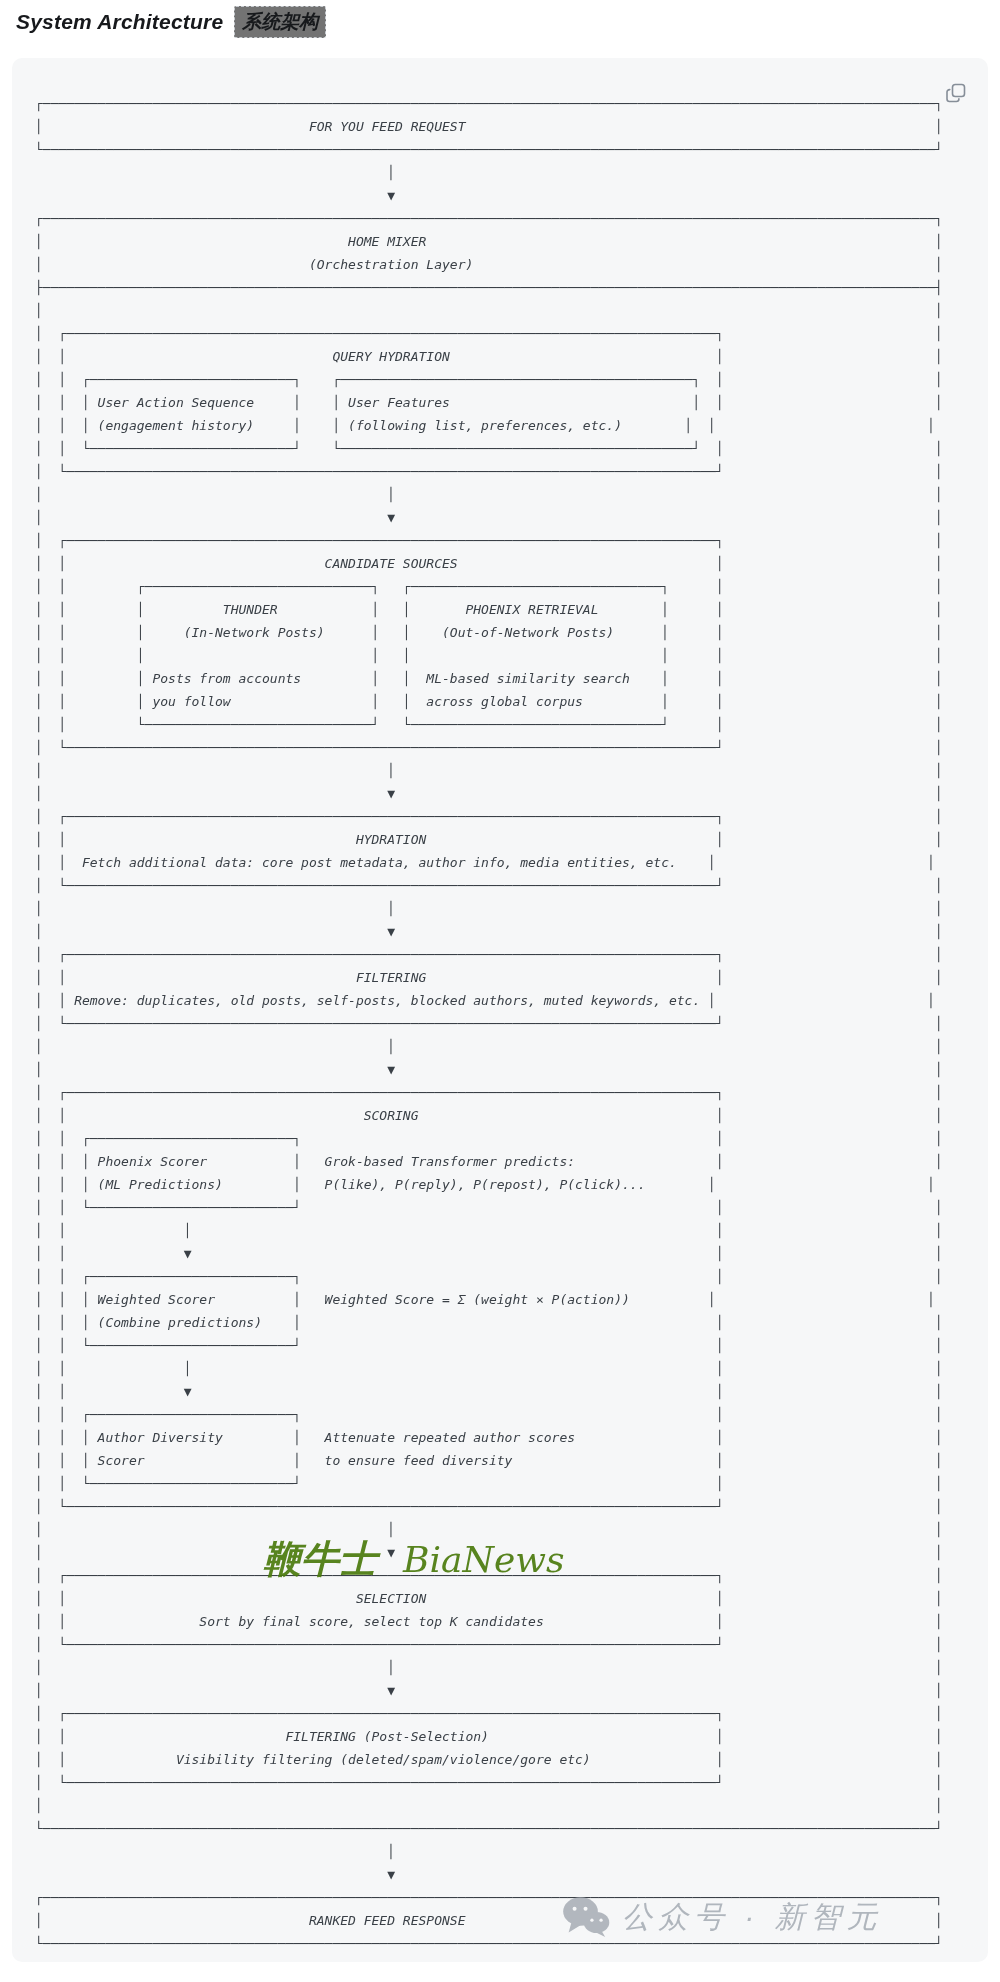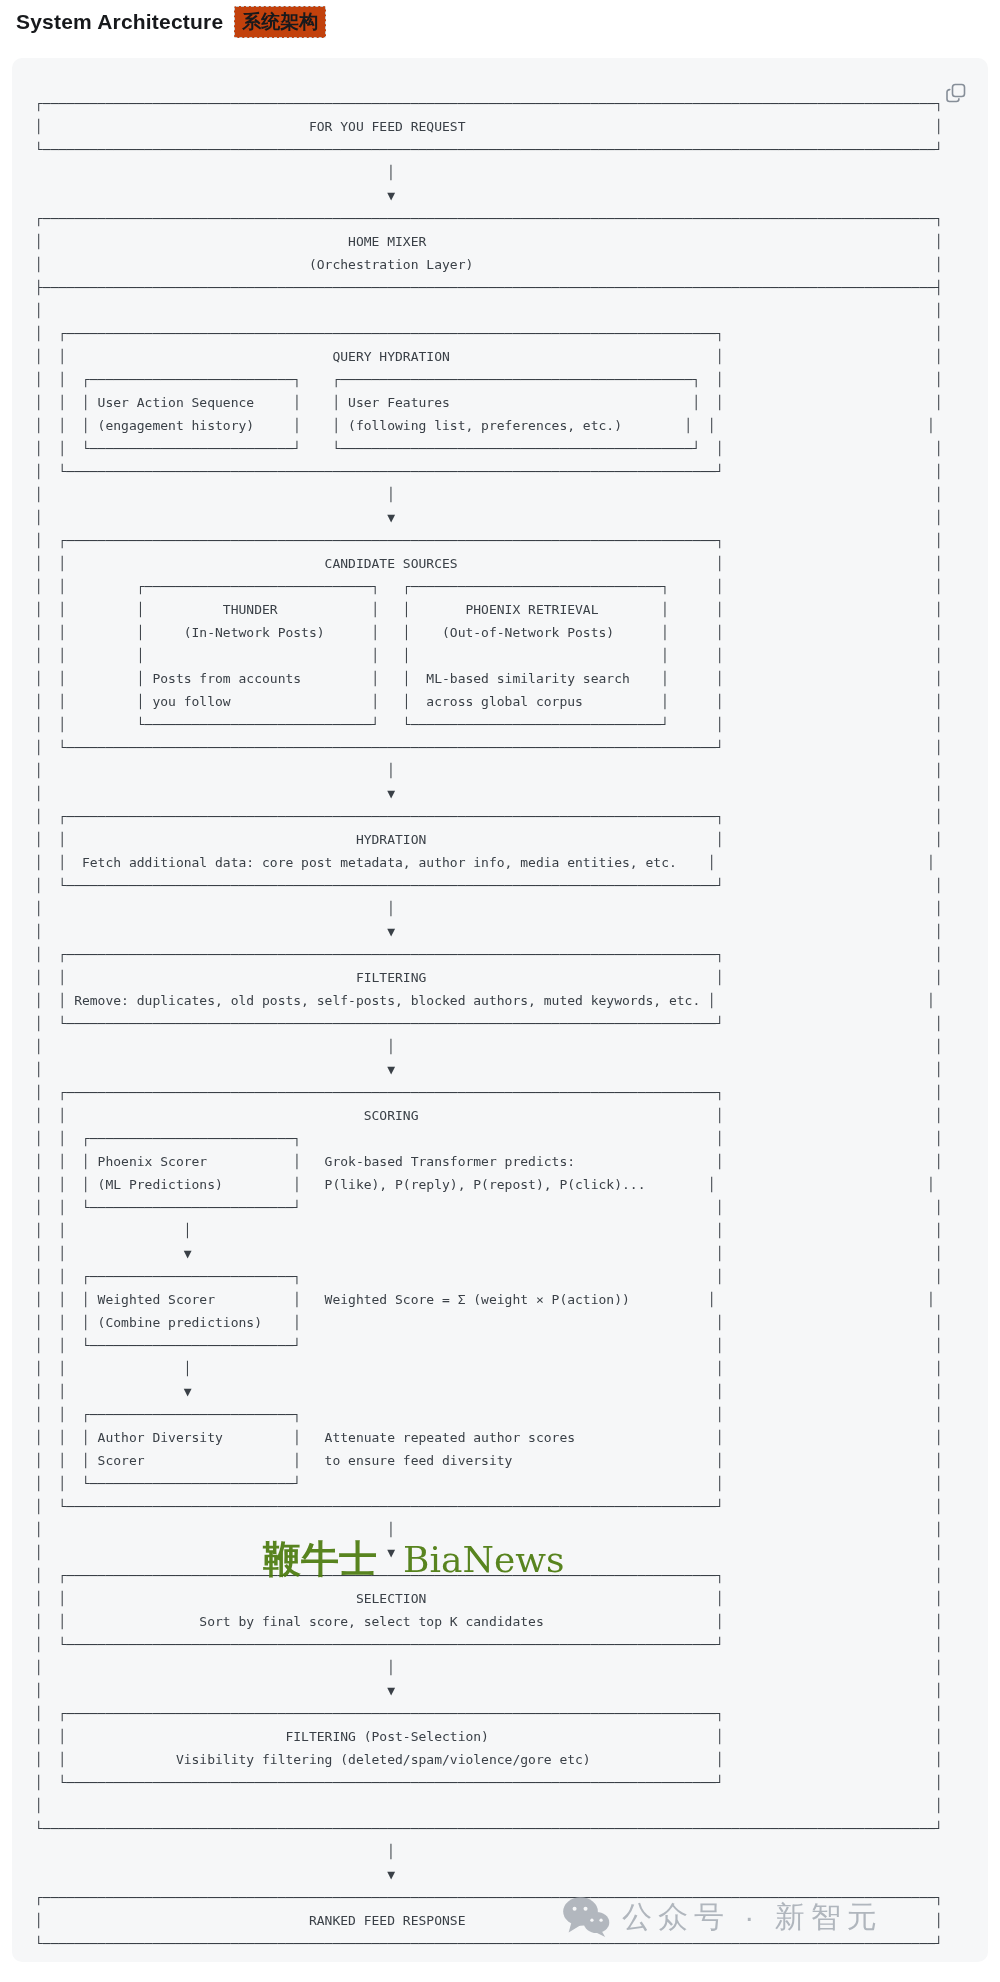--- a/index.html
+++ b/index.html
@@ -1,21 +1,21 @@
 <!DOCTYPE html>
 <html><head>
 <meta charset="utf-8">
 <style>
   html,body{margin:0;padding:0;background:#ffffff;}
   .page{position:relative;width:1000px;height:1982px;background:#ffffff;overflow:hidden;
-        font-family:"Liberation Sans",sans-serif;}
+        font-family:"Liberation Sans",sans-serif;font-style:italic;}
   .header{position:absolute;left:16px;top:6px;display:flex;align-items:center;gap:11px;}
   .title{font-size:21px;font-weight:700;color:#17191c;letter-spacing:0.2px;}
   .trans{font-size:19px;font-weight:700;color:#17191c;border:1px dashed #c9cdd2;
-         background:#c2410c;padding:2px 7px;border-radius:2px;}
+         background:#737373;padding:2px 7px;border-radius:2px;}
   .code-block{position:absolute;left:12px;top:58px;width:976px;height:1904px;
               background:#f6f7f8;border-radius:10px;}
   .diagram{position:absolute;left:23px;top:34px;margin:0;
            font-family:"DejaVu Sans Mono",monospace;font-size:13px;line-height:23px;
            color:#3a4047;white-space:pre;}
   .copy-btn{position:absolute;top:24px;right:20px;width:24px;height:24px;padding:0;
             background:transparent;border:none;cursor:pointer;}
   .wm-center{position:absolute;left:263px;top:1534px;white-space:nowrap;z-index:5;
              color:#4d7c0f;opacity:0.93;display:flex;align-items:baseline;gap:6px;}
   .wm-cjk{font-size:38px;font-weight:800;font-family:"Liberation Sans",sans-serif;}

